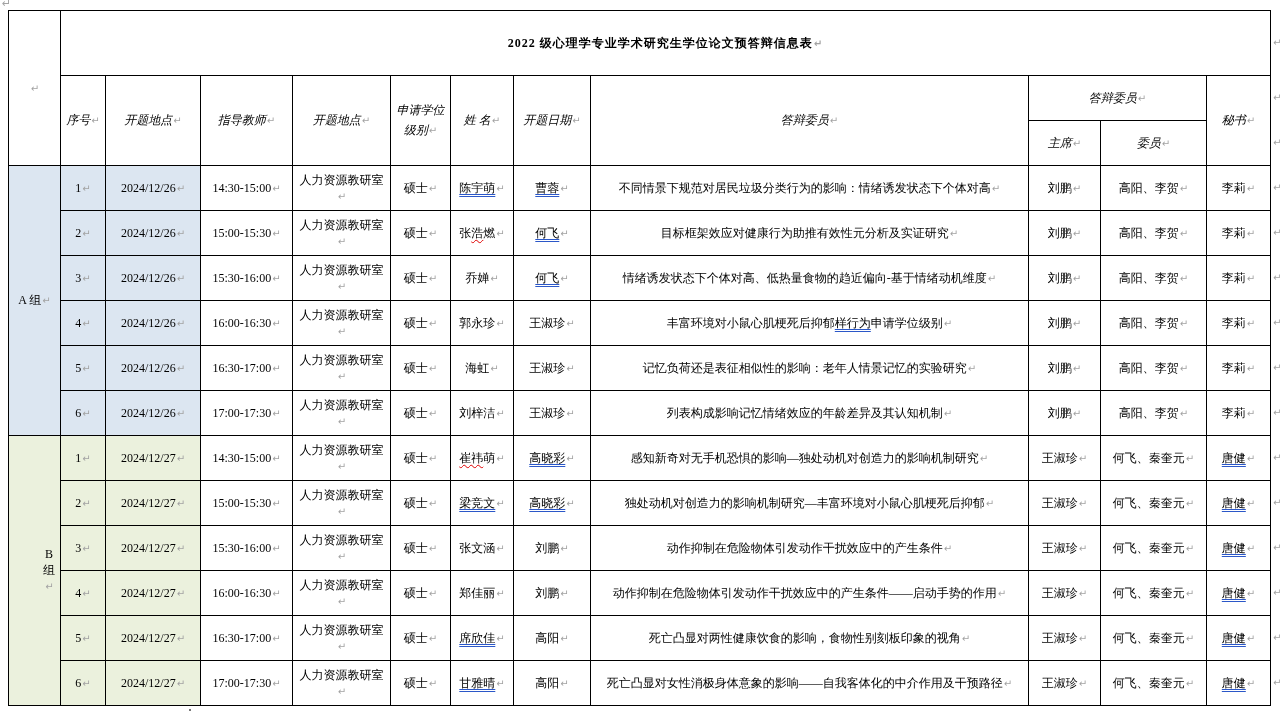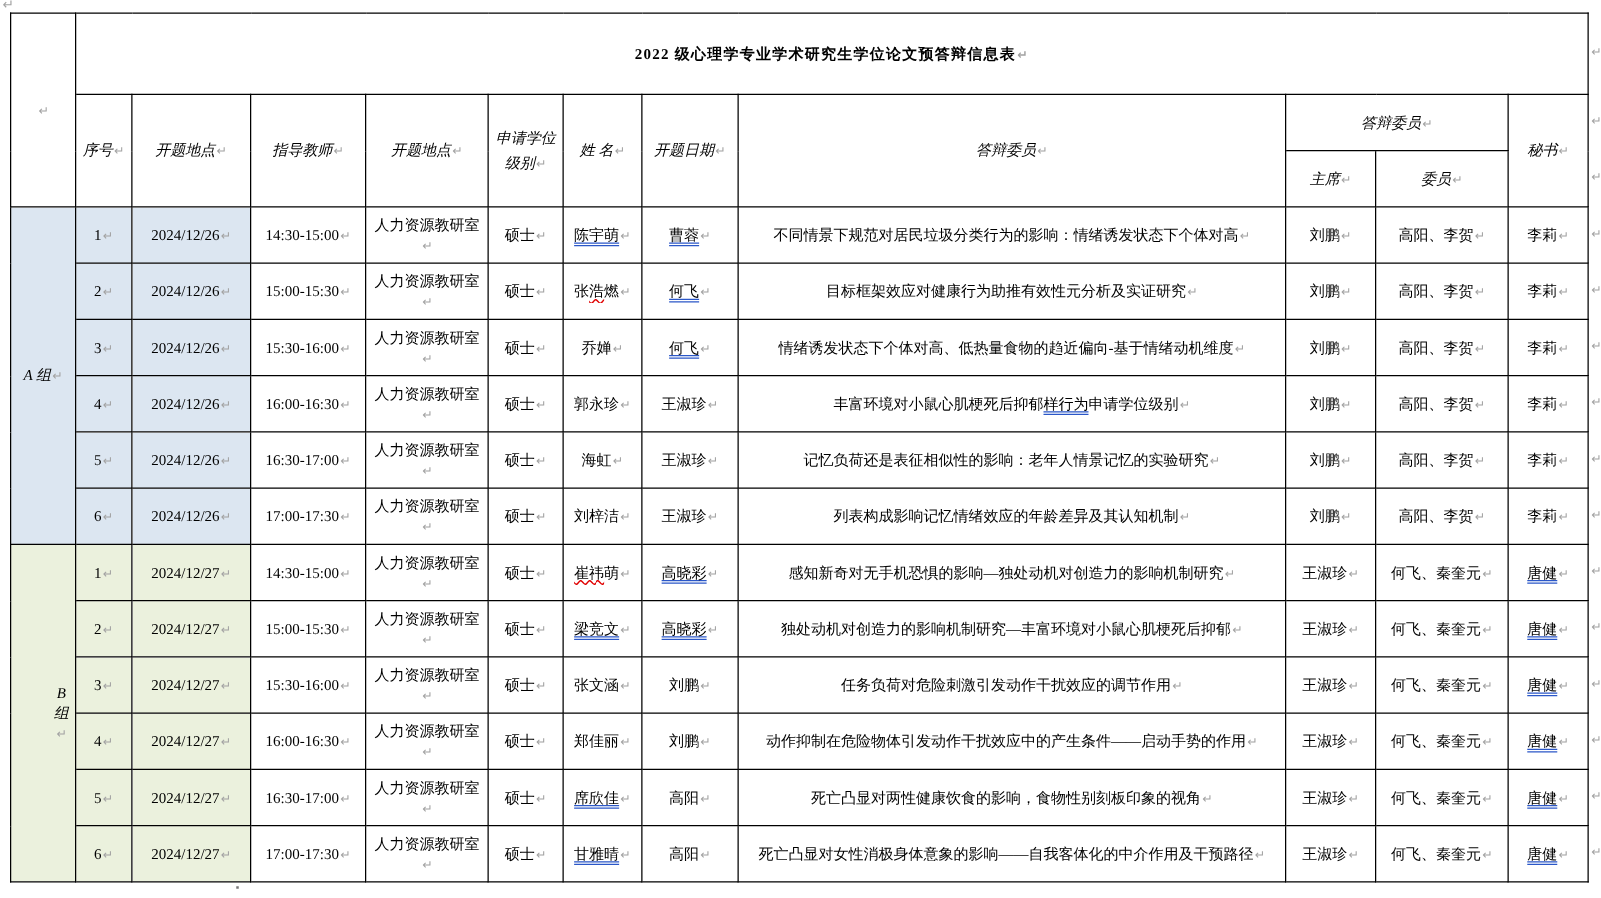--- a/index.html
+++ b/index.html
@@ -12,21 +12,21 @@
     border-collapse:collapse;table-layout:fixed;width:1262px;
   }
   #doc-table td{
     border:1px solid #000;text-align:center;vertical-align:middle;
     padding:0 2px;font-size:12px;overflow:hidden;
   }
   td.title-cell{font-size:26px;font-weight:bold;letter-spacing:1px;}
   td.hdr{font-size:14px;font-style:italic;}
   td.hdr-degree{padding:0 8px;line-height:1.6;}
   td.corner-cell{vertical-align:top;text-align:left;padding:4px 0 0 8px;border-right:1px solid #000;}
-  td.group-cell{font-size:14px;font-style:italic;}
+  td.group-cell{font-size:14px;}
   .mark{
     color:#a3a3a3;font-size:10px;font-family:"DejaVu Sans",sans-serif;
     margin-left:1px;vertical-align:baseline;
   }
   .lnk{
     text-decoration-line:underline;text-decoration-style:double;
     text-decoration-color:#2b57c8;text-decoration-thickness:1px;
     text-underline-offset:2px;
   }
   .wavy{
@@ -192,21 +192,21 @@
         <td><span class="lnk">唐健</span><span class="mark">↵</span></td>
       </tr>
       <tr style="height: 45px;">
         <td style="background: rgb(235, 241, 221);"><span>3</span><span class="mark">↵</span></td>
         <td style="background: rgb(235, 241, 221);"><span>2024/12/27</span><span class="mark">↵</span></td>
         <td><span>15:30-16:00</span><span class="mark">↵</span></td>
         <td><span>人力资源教研室</span><span class="mark">↵</span></td>
         <td><span>硕士</span><span class="mark">↵</span></td>
         <td><span>张文涵</span><span class="mark">↵</span></td>
         <td><span>刘鹏</span><span class="mark">↵</span></td>
-        <td><span>任务负荷对危险刺激引发动作干扰效应的调节作用</span><span class="mark">↵</span></td>
+        <td><span>动作抑制在危险物体引发动作干扰效应中的产生条件</span><span class="mark">↵</span></td>
         <td><span>王淑珍</span><span class="mark">↵</span></td>
         <td><span>何飞、秦奎元</span><span class="mark">↵</span></td>
         <td><span class="lnk">唐健</span><span class="mark">↵</span></td>
       </tr>
       <tr style="height: 45px;">
         <td style="background: rgb(235, 241, 221);"><span>4</span><span class="mark">↵</span></td>
         <td style="background: rgb(235, 241, 221);"><span>2024/12/27</span><span class="mark">↵</span></td>
         <td><span>16:00-16:30</span><span class="mark">↵</span></td>
         <td><span>人力资源教研室</span><span class="mark">↵</span></td>
         <td><span>硕士</span><span class="mark">↵</span></td>

